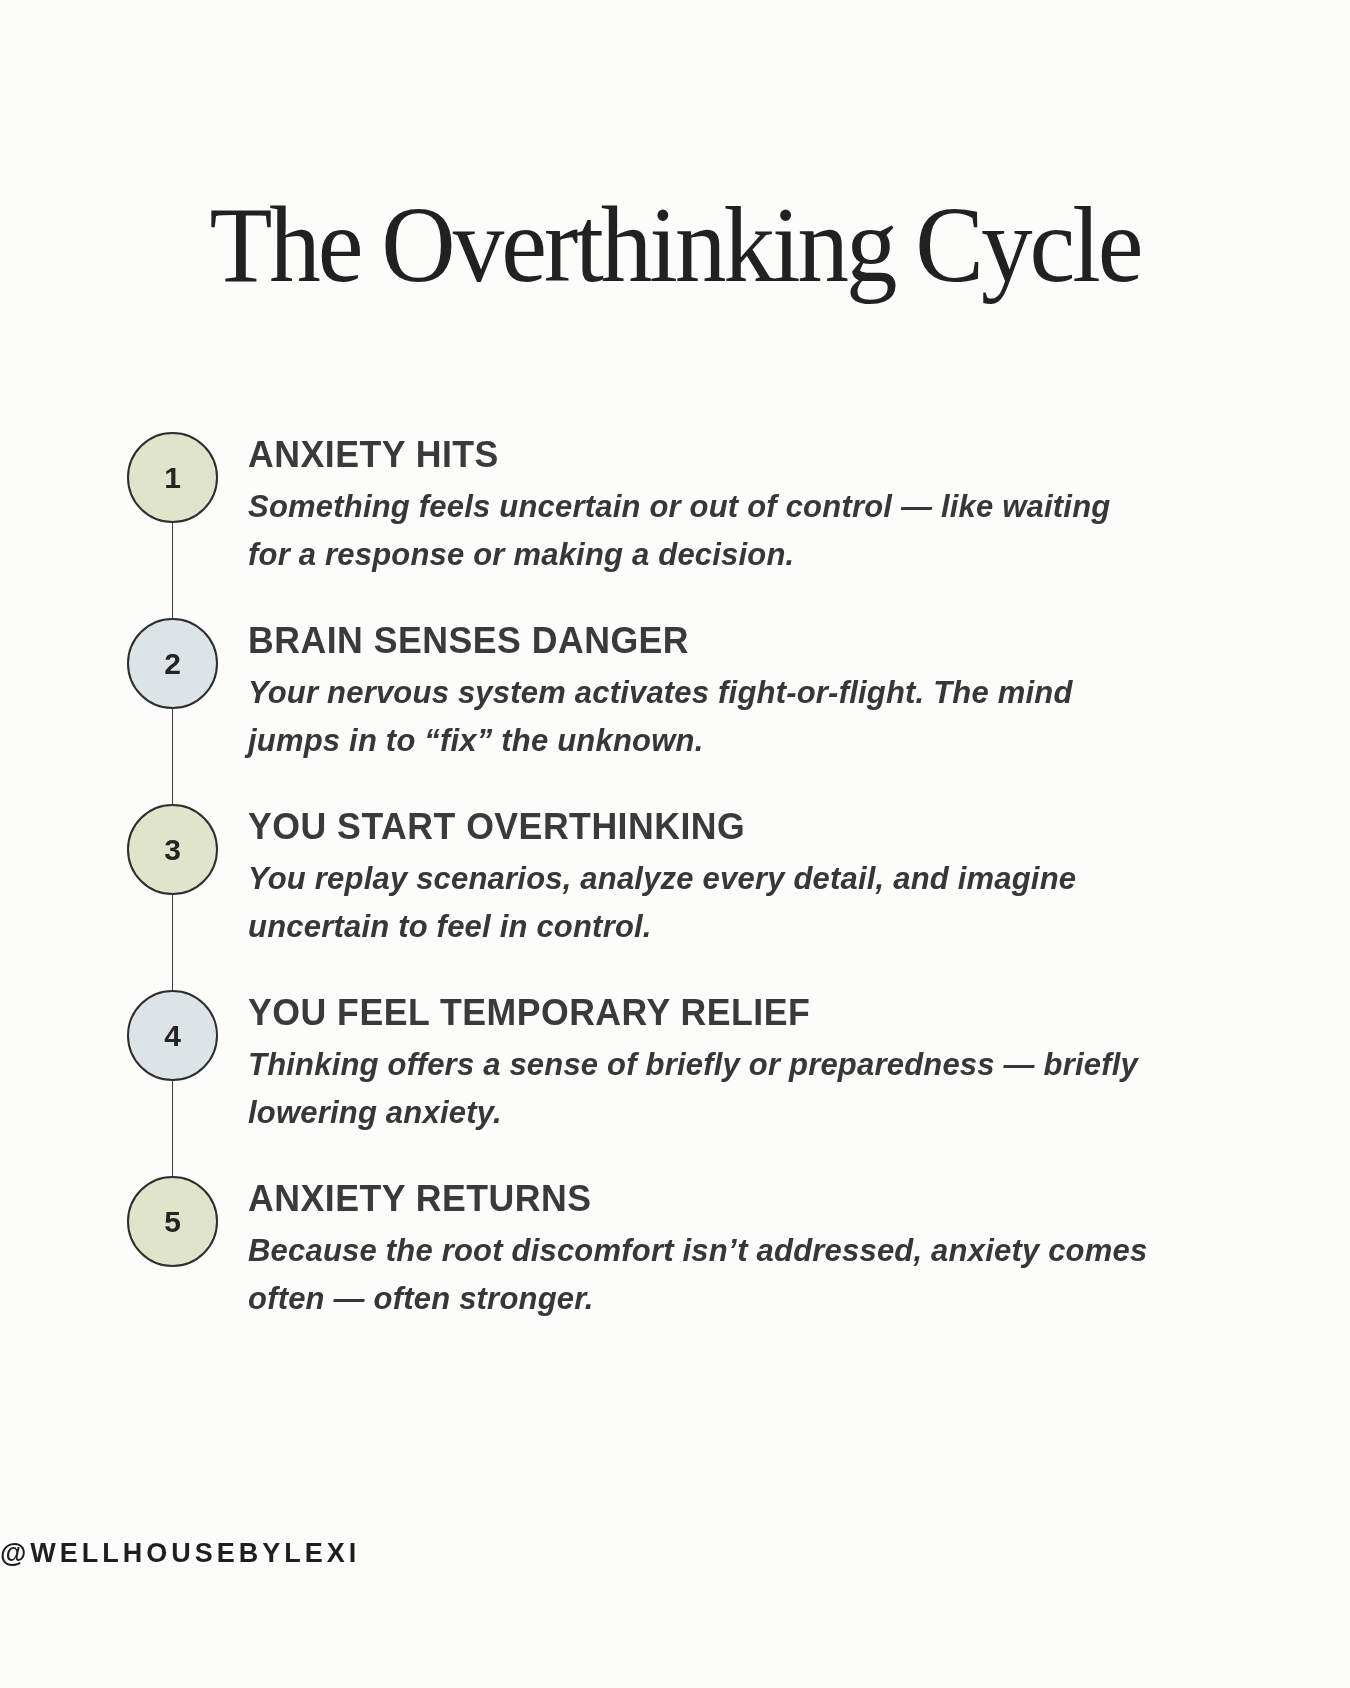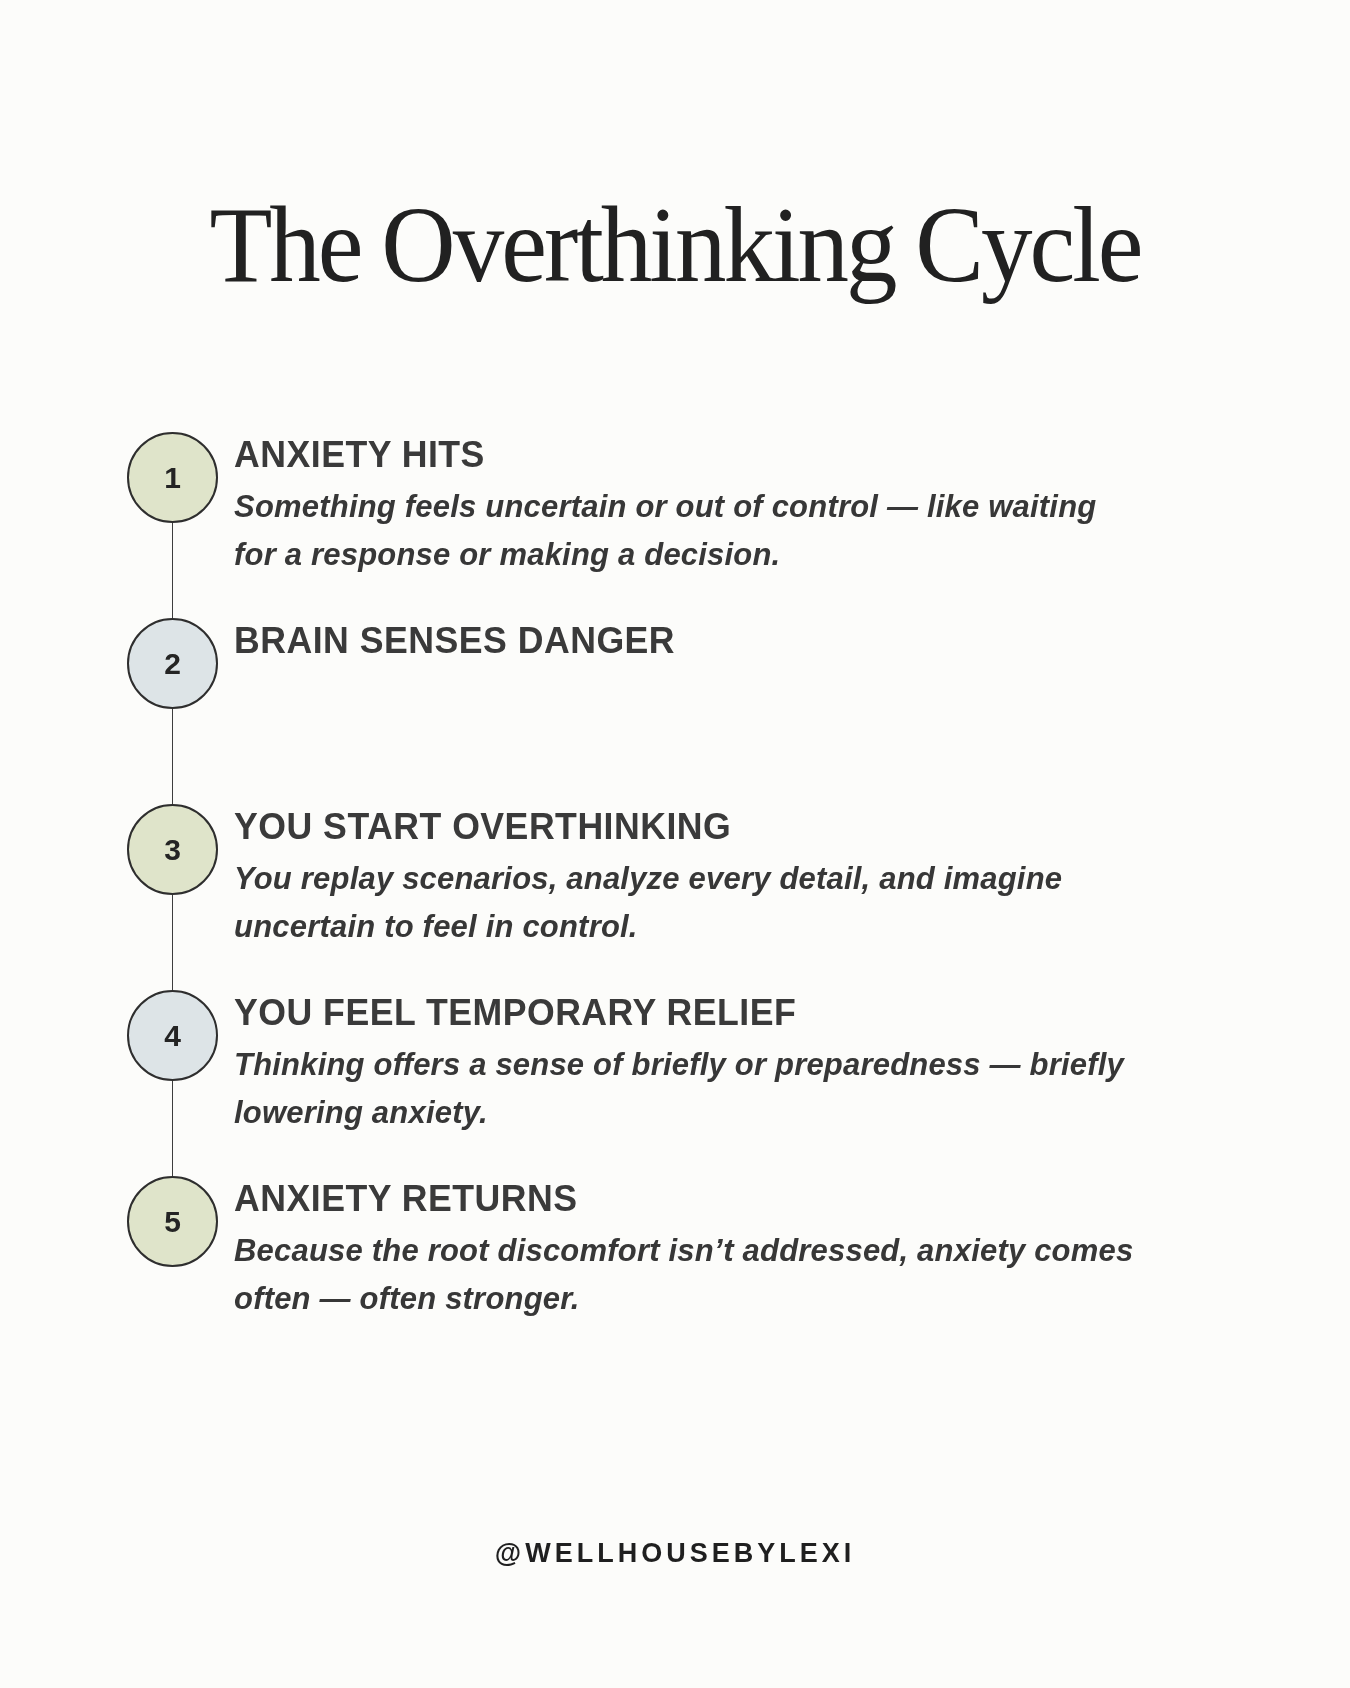--- a/index.html
+++ b/index.html
@@ -60,21 +60,21 @@
     align-items: center;
     justify-content: center;
     font-size: 30px;
     font-weight: 700;
     color: #242424;
     z-index: 2;
   }
   .circle.green { background: #dfe4ca; }
   .circle.blue  { background: #dde4e7; }
   .step-text {
-    margin-left: 16px;
+    margin-left: 30px;
     padding-top: 2px;
     width: 900px;
   }
   .step-heading {
     font-size: 36px;
     font-weight: 700;
     letter-spacing: 0.5px;
     color: #3a3a3a;
     margin-bottom: 7px;
     transform: scaleX(0.99);
@@ -86,21 +86,20 @@
     line-height: 48px;
     letter-spacing: 0.2px;
     color: #373737;
     font-weight: bold;
   }
   .footer {
     position: absolute;
     top: 1538px;
     left: 0;
     width: 1350px;
-    text-align: center;
     font-size: 27px;
     font-weight: 700;
     letter-spacing: 4px;
     color: #1f1f1f;
   }
 </style>
 </head>
 <body>
 
 <div class="page">
@@ -119,20 +118,21 @@
         <div class="step-desc">Something feels uncertain or out of control — like waiting for a response or making a decision.</div>
       </div>
     </div>
 
     <div class="step">
       <div class="circle blue">
         <span>2</span>
       </div>
       <div class="step-text">
         <div class="step-heading">BRAIN SENSES DANGER</div>
+        <div class="step-desc">Your nervous system activates fight-or-flight. The mind jumps in to “fix” the unknown.</div>
       </div>
     </div>
 
     <div class="step">
       <div class="circle green">
         <span>3</span>
       </div>
       <div class="step-text">
         <div class="step-heading">YOU START OVERTHINKING</div>
         <div class="step-desc">You replay scenarios, analyze every detail, and imagine uncertain to feel in control.</div>

